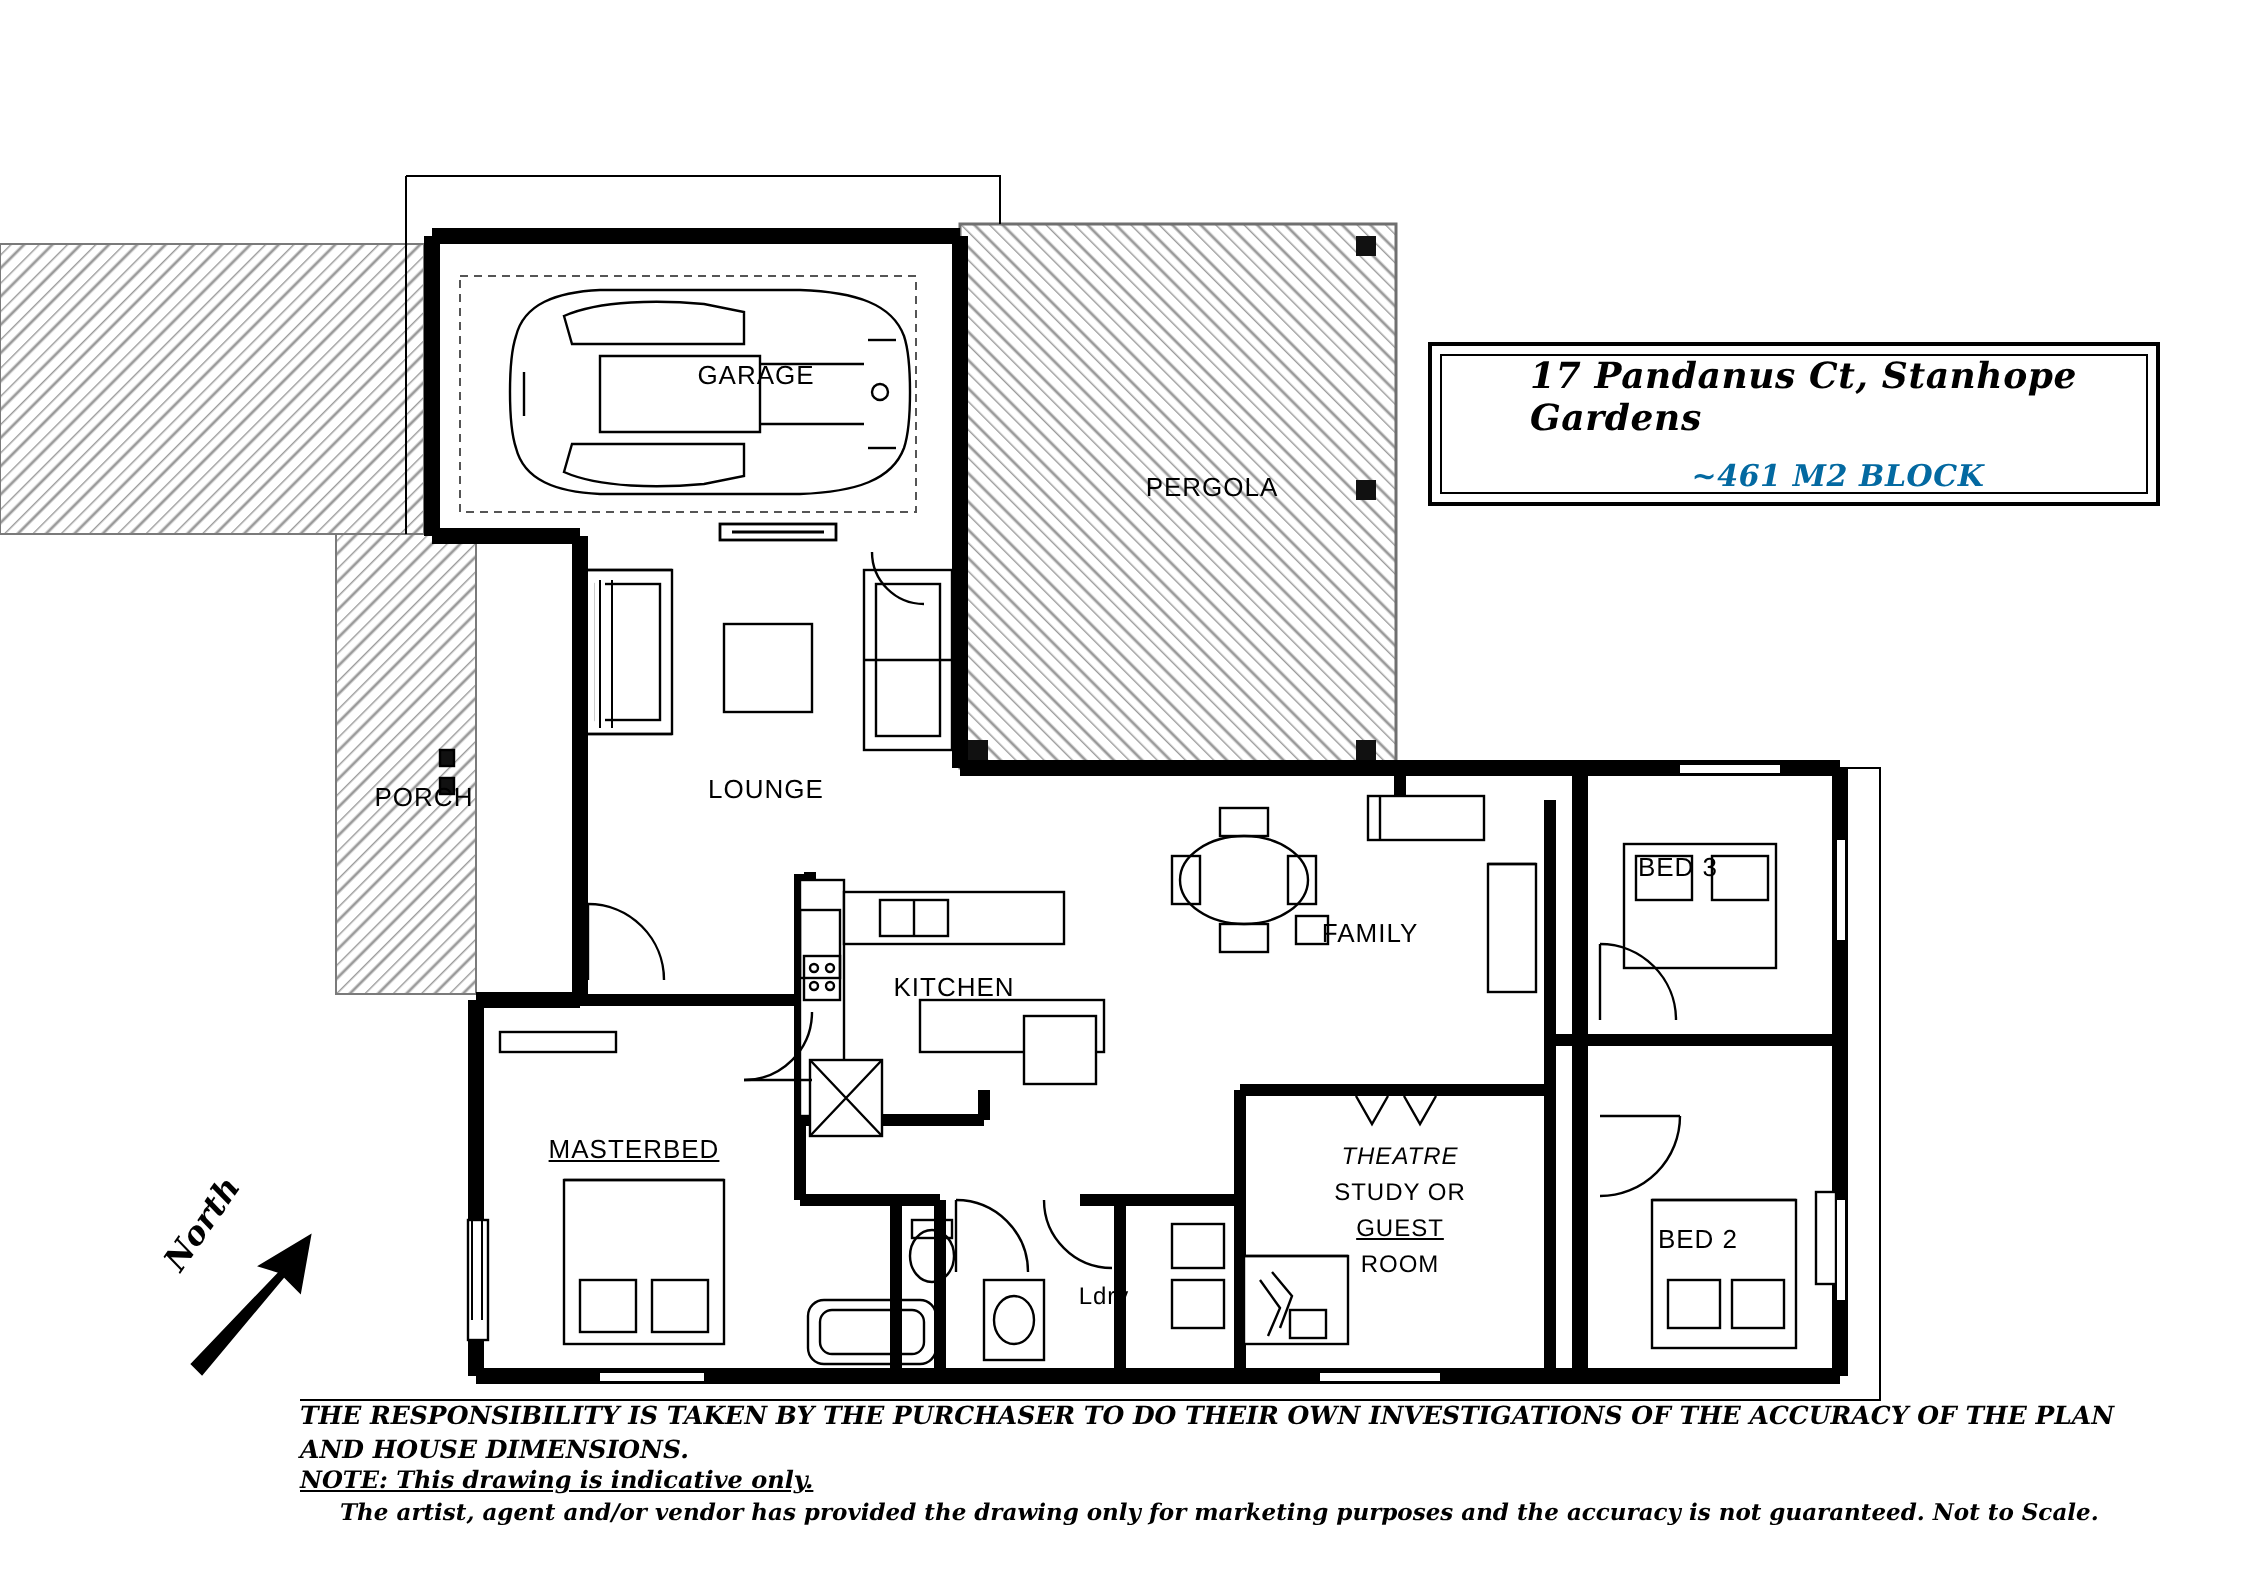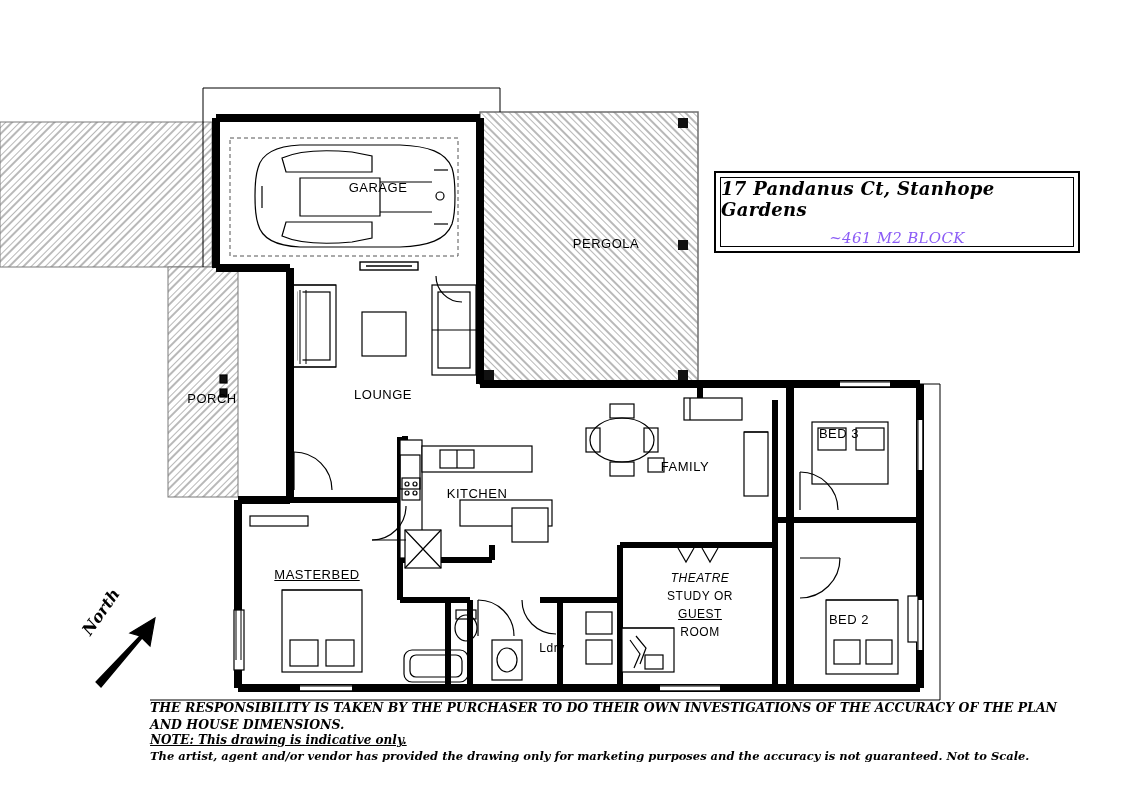--- a/index.html
+++ b/index.html
@@ -51,36 +51,37 @@
   }
   .title-inner {
     position: absolute;
     left: 4px; top: 4px; right: 4px; bottom: 4px;
     border: 1px solid #000;
     box-sizing: border-box;
     display: flex;
     flex-direction: column;
     align-items: center;
     justify-content: center;
+    padding-left: 44px;
   }
   .title-line1 {
     font-family: "DejaVu Serif", serif;
     font-style: italic;
     font-size: 18px;
     font-weight: 600;
     color: #000;
     letter-spacing: 0.3px;
     margin-bottom: 9px;
   }
   .title-line2 {
     font-family: "DejaVu Serif", serif;
     font-style: italic;
     font-size: 15px;
-    font-weight: 400;
-    color: #8b5cf6;
+    font-weight: 700;
+    color: #0369a1;
     letter-spacing: 0.3px;
   }
   .north-label {
     position: absolute;
     left: 78px;
     top: 628px;
     font-family: "DejaVu Serif", serif;
     font-style: italic;
     font-size: 16px;
     font-weight: 600;
@@ -97,21 +98,21 @@
   }
   .note-line {
     font-family: "DejaVu Serif", serif;
     font-style: italic;
     font-weight: 600;
     color: #000;
     line-height: 1.32;
   }
   .note1 { font-size: 12px; text-decoration: underline; }
   .note2 { font-size: 12.5px; }
-  .note3 { font-size: 11.5px; }
+  .note3 { font-size: 11.5px; margin-left: 20px; }
 </style>
 </head>
 <body>
 
 <div id="stage">
 
   <svg id="plan" viewBox="0 0 1122 793">
     <defs>
       <pattern id="hatch" width="10" height="10" patternUnits="userSpaceOnUse" patternTransform="rotate(45)">
         <rect width="10" height="10" fill="#ffffff"></rect>

